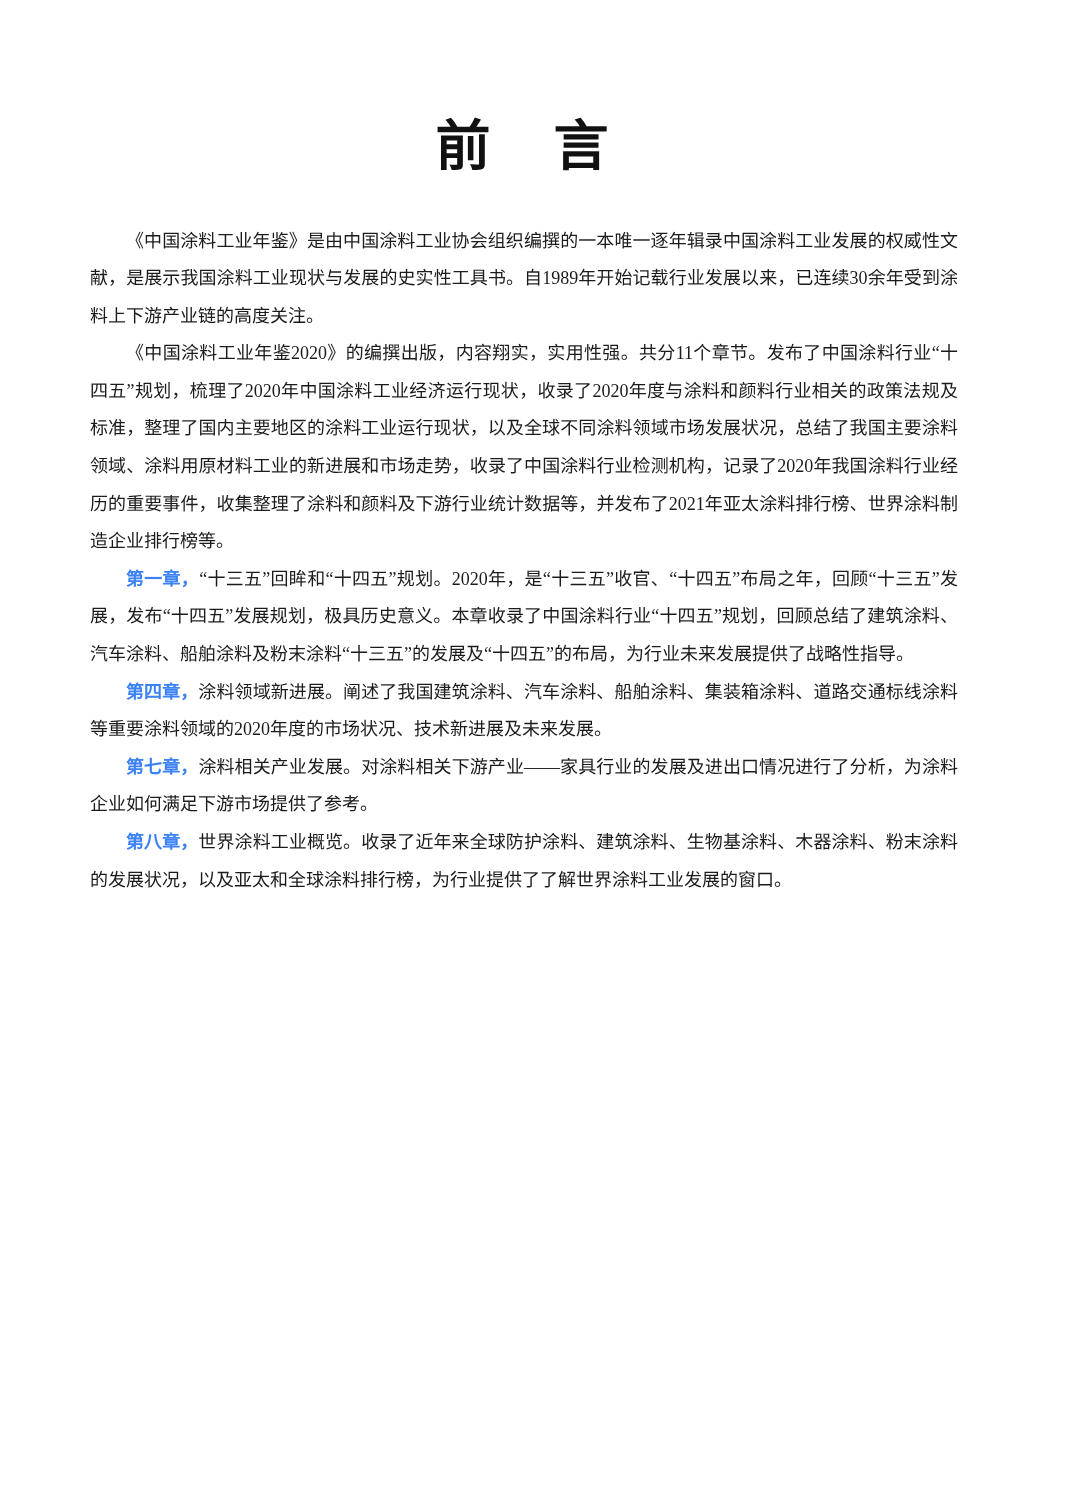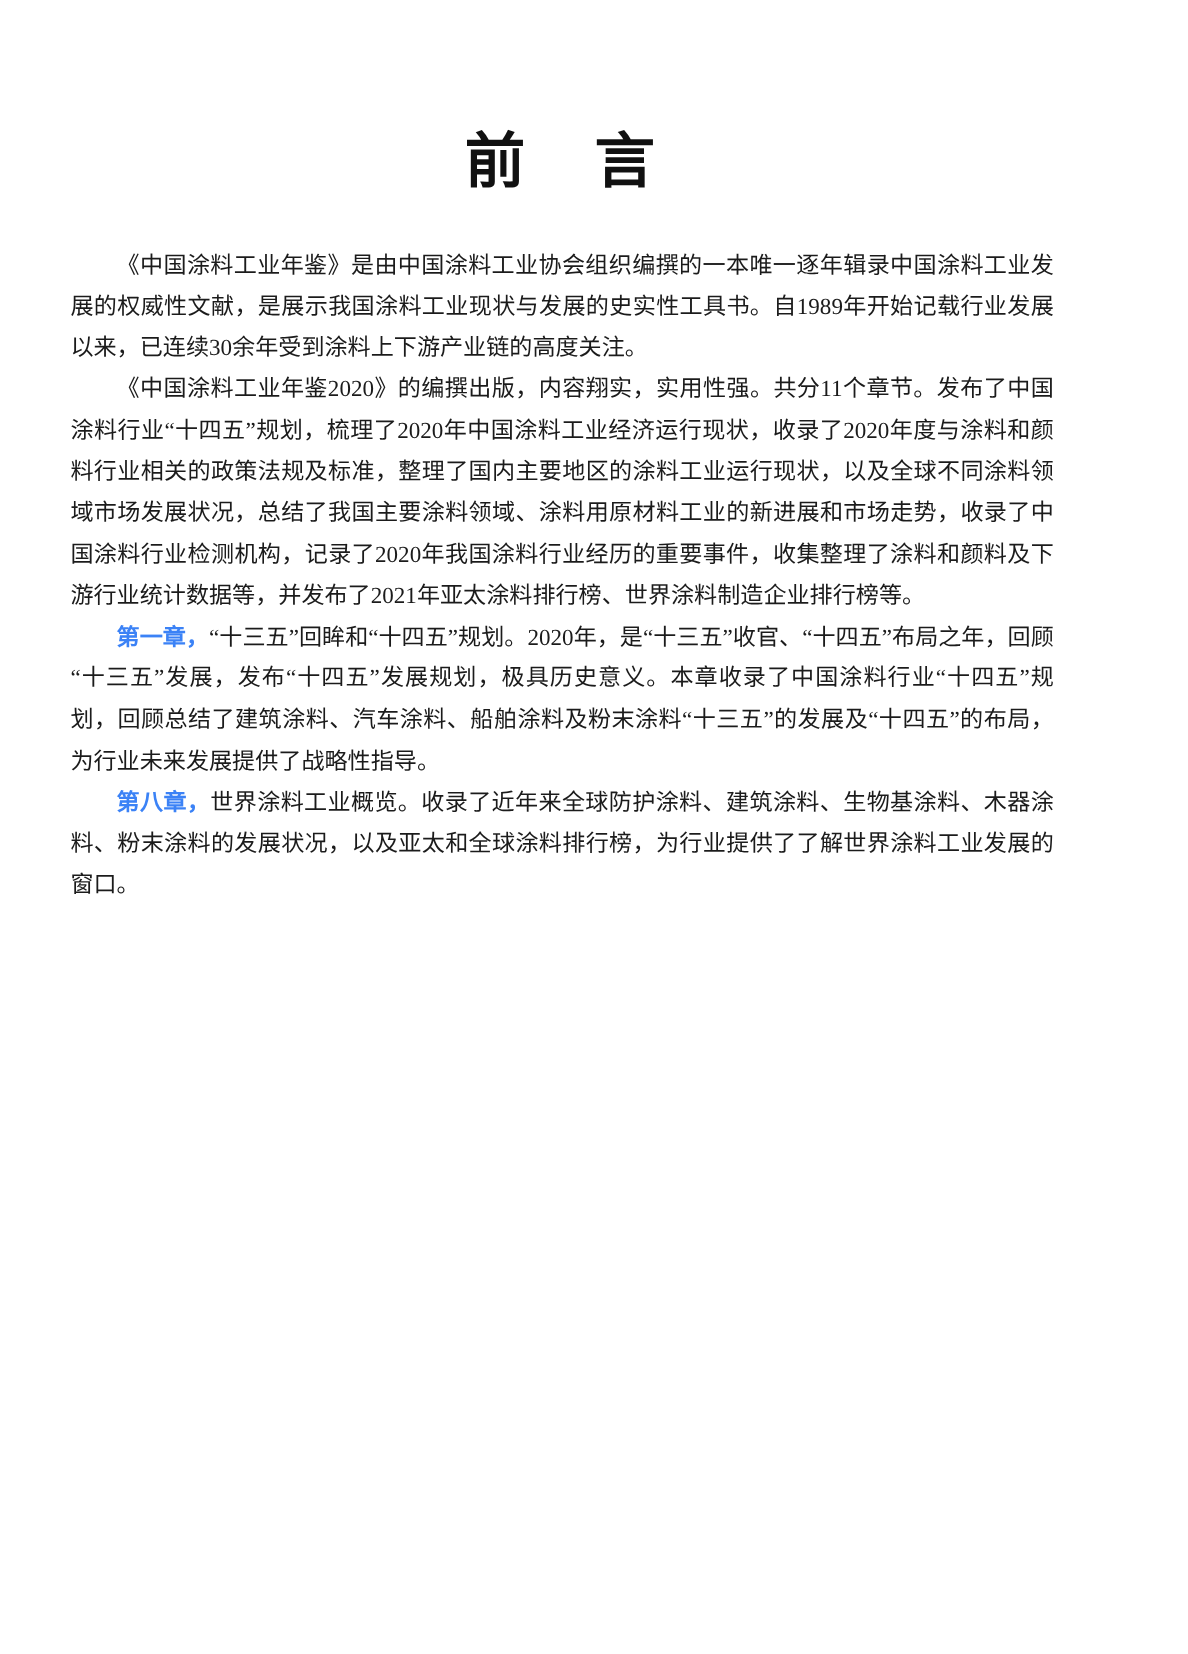--- a/index.html
+++ b/index.html
@@ -7,55 +7,57 @@
     padding: 0;
     background: #ffffff;
   }
   .page {
     position: relative;
     width: 1080px;
     height: 1504px;
     margin: 0 auto;
     background: #ffffff;
     box-sizing: border-box;
-    padding: 116px 122px 0 64px;
+    padding: 116px 122px 0 90px;
     font-family: "Liberation Serif", "DejaVu Serif", serif;
     color: #1b1b1b;
     overflow: hidden;
   }
   .doc-title {
     margin: 0 0 46px 0;
     text-align: center;
     font-family: "Liberation Sans", "DejaVu Sans", sans-serif;
     font-weight: 900;
     font-size: 55px;
     line-height: 1.1;
     letter-spacing: 4px;
     color: #111111;
     white-space: pre;
   }
   .body-text .para {
     margin: 0;
-    font-size: 21px;
+    font-size: 18px;
     line-height: 37.6px;
     text-align: justify;
     text-indent: 2em;
     word-break: break-all;
   }
   .body-text .para b {
     font-weight: bold;
     color: #3b82f6;
   }
 </style>
 </head>
 <body>
 
 <div class="page">
   <h1 class="doc-title">前　言</h1>
 
   <div class="body-text">
       <p class="para">《中国涂料工业年鉴》是由中国涂料工业协会组织编撰的一本唯一逐年辑录中国涂料工业发展的权威性文献，是展示我国涂料工业现状与发展的史实性工具书。自1989年开始记载行业发展以来，已连续30余年受到涂料上下游产业链的高度关注。</p>
       <p class="para">《中国涂料工业年鉴2020》的编撰出版，内容翔实，实用性强。共分11个章节。发布了中国涂料行业“十四五”规划，梳理了2020年中国涂料工业经济运行现状，收录了2020年度与涂料和颜料行业相关的政策法规及标准，整理了国内主要地区的涂料工业运行现状，以及全球不同涂料领域市场发展状况，总结了我国主要涂料领域、涂料用原材料工业的新进展和市场走势，收录了中国涂料行业检测机构，记录了2020年我国涂料行业经历的重要事件，收集整理了涂料和颜料及下游行业统计数据等，并发布了2021年亚太涂料排行榜、世界涂料制造企业排行榜等。</p>
       <p class="para"><b>第一章，</b>“十三五”回眸和“十四五”规划。2020年，是“十三五”收官、“十四五”布局之年，回顾“十三五”发展，发布“十四五”发展规划，极具历史意义。本章收录了中国涂料行业“十四五”规划，回顾总结了建筑涂料、汽车涂料、船舶涂料及粉末涂料“十三五”的发展及“十四五”的布局，为行业未来发展提供了战略性指导。</p>
+      <p class="para"><b>第四章，</b>涂料领域新进展。阐述了我国建筑涂料、汽车涂料、船舶涂料、集装箱涂料、道路交通标线涂料等重要涂料领域的2020年度的市场状况、技术新进展及未来发展。</p>
+      <p class="para"><b>第七章，</b>涂料相关产业发展。对涂料相关下游产业——家具行业的发展及进出口情况进行了分析，为涂料企业如何满足下游市场提供了参考。</p>
       <p class="para"><b>第八章，</b>世界涂料工业概览。收录了近年来全球防护涂料、建筑涂料、生物基涂料、木器涂料、粉末涂料的发展状况，以及亚太和全球涂料排行榜，为行业提供了了解世界涂料工业发展的窗口。</p>
     </div>
 
 </div>
 
 </body></html>

